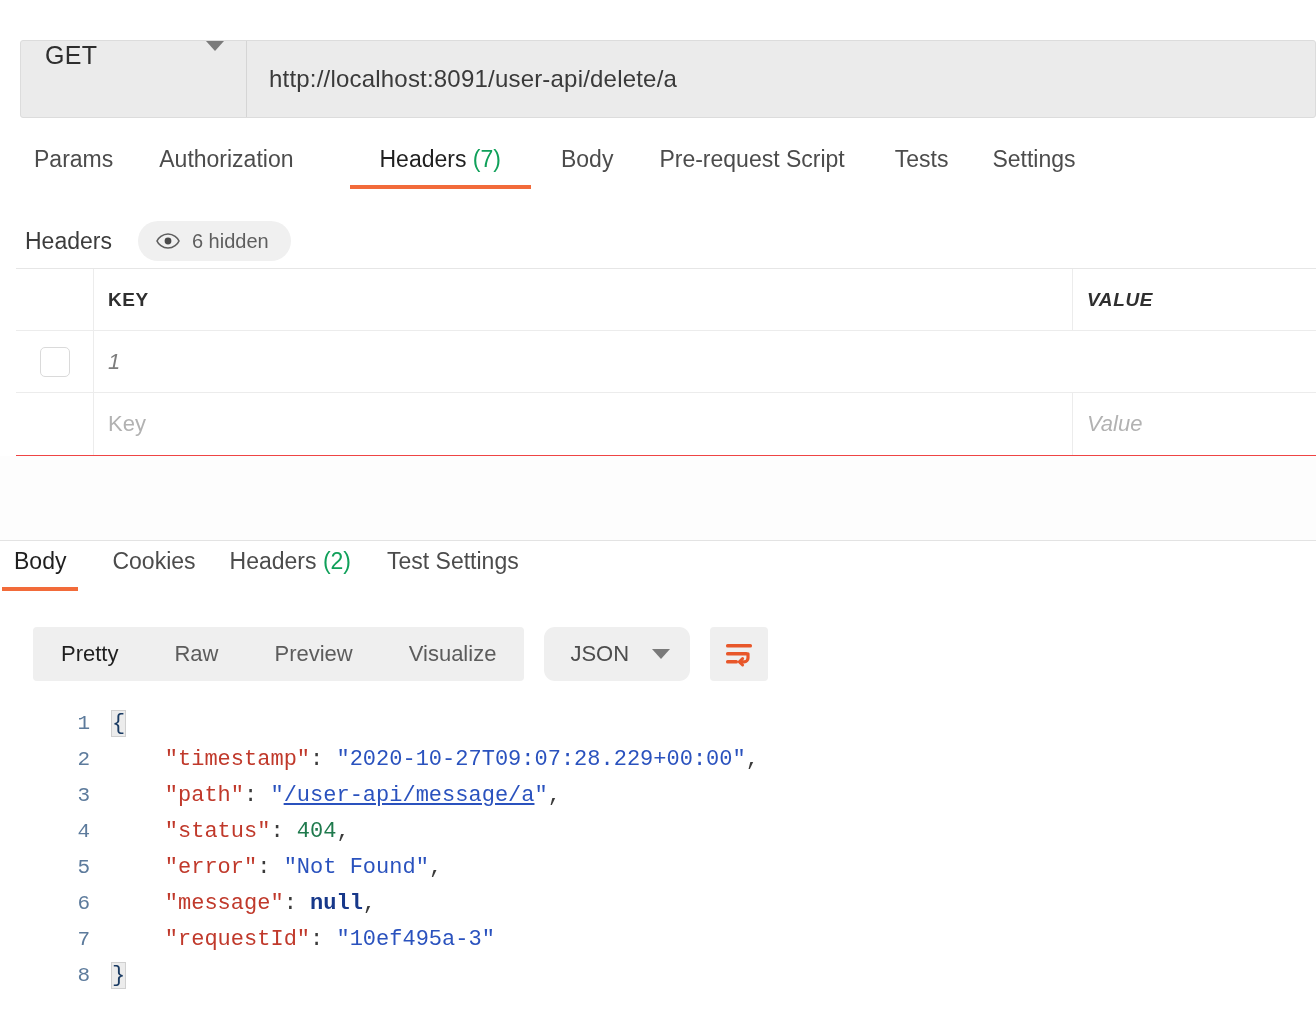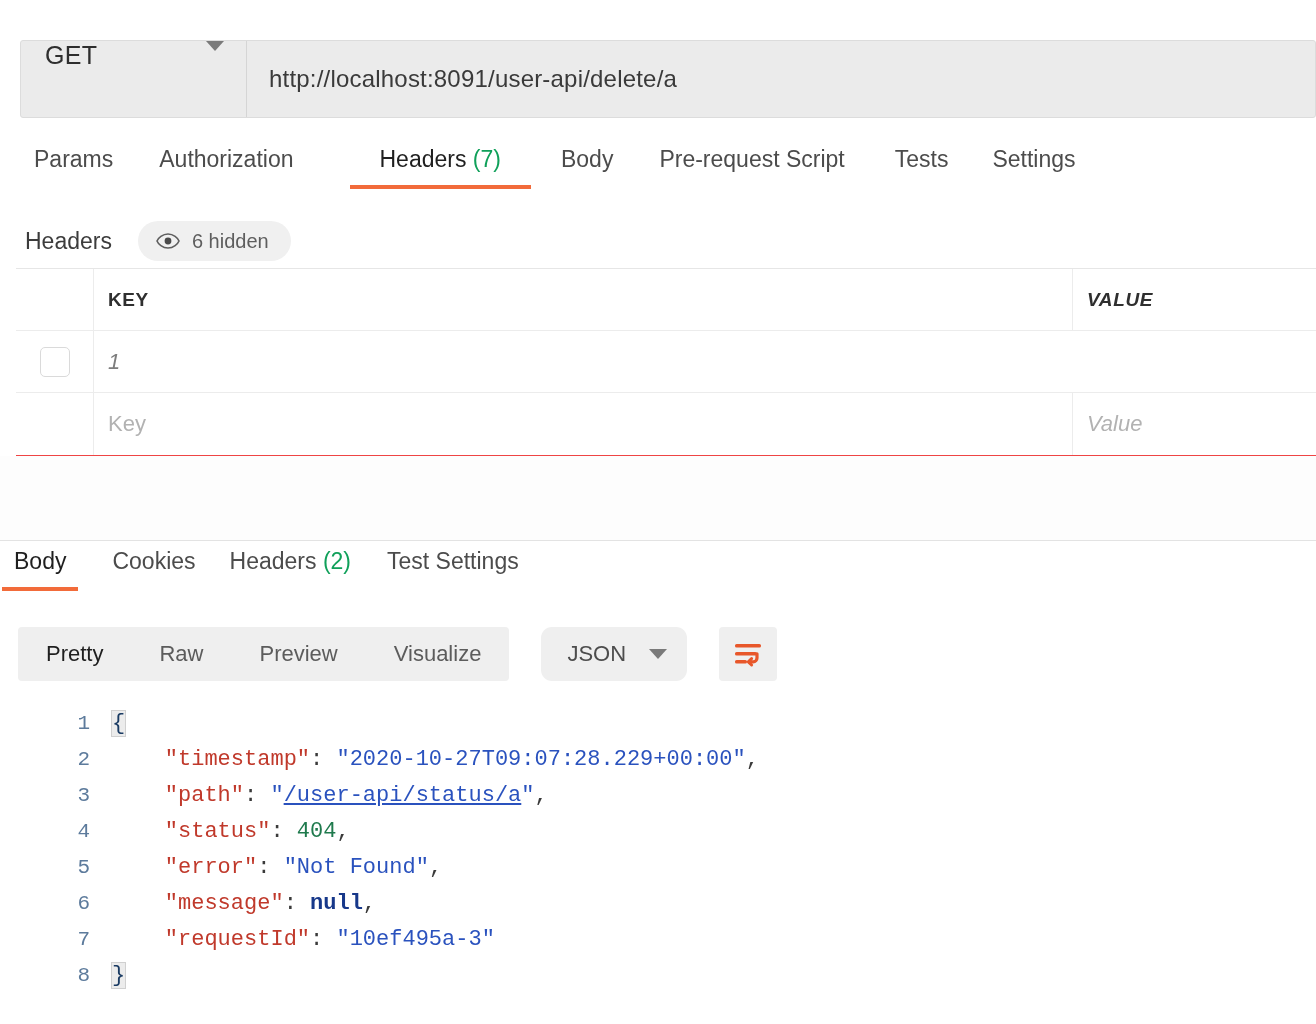--- a/index.html
+++ b/index.html
@@ -130,22 +130,22 @@
 
   
   #response-tabs {
     position: absolute; left: 0; top: 548px;
     width: 1316px; height: 56px;
     display: flex; align-items: flex-start;
   }
 
   
   #format-bar {
-    position: absolute; left: 18px; top: 627px;
-    display: flex; align-items: center; gap: 32px;
+    position: absolute; left: 33px; top: 627px;
+    display: flex; align-items: center; gap: 20px;
   }
   #format-group {
     height: 54px;
     background: #efefef; border-radius: 4px;
     display: flex; align-items: center;
   }
   .fbtn {
     height: 54px; display: flex; align-items: center;
     padding: 0 28px;
     font-size: 22px; color: #5c5c5c; cursor: pointer;
@@ -323,21 +323,21 @@
     <span class="jcode"><span class="brace">{</span></span>
   </div>
 
   <div class="jline">
     <span class="lnum">2</span>
     <span class="jcode">    <span class="k">"timestamp"</span><span class="p">: </span><span class="s">"<span>2020-10-27T09:07:28.229+00:00</span>"</span><span class="p">,</span></span>
   </div>
 
   <div class="jline">
     <span class="lnum">3</span>
-    <span class="jcode">    <span class="k">"path"</span><span class="p">: </span><span class="s">"<span class="lnk">/user-api/status/a</span>"</span><span class="p">,</span></span>
+    <span class="jcode">    <span class="k">"path"</span><span class="p">: </span><span class="s">"<span class="lnk">/user-api/message/a</span>"</span><span class="p">,</span></span>
   </div>
 
   <div class="jline">
     <span class="lnum">4</span>
     <span class="jcode">    <span class="k">"status"</span><span class="p">: </span><span class="n">404</span><span class="p">,</span></span>
   </div>
 
   <div class="jline">
     <span class="lnum">5</span>
     <span class="jcode">    <span class="k">"error"</span><span class="p">: </span><span class="s">"<span>Not Found</span>"</span><span class="p">,</span></span>

